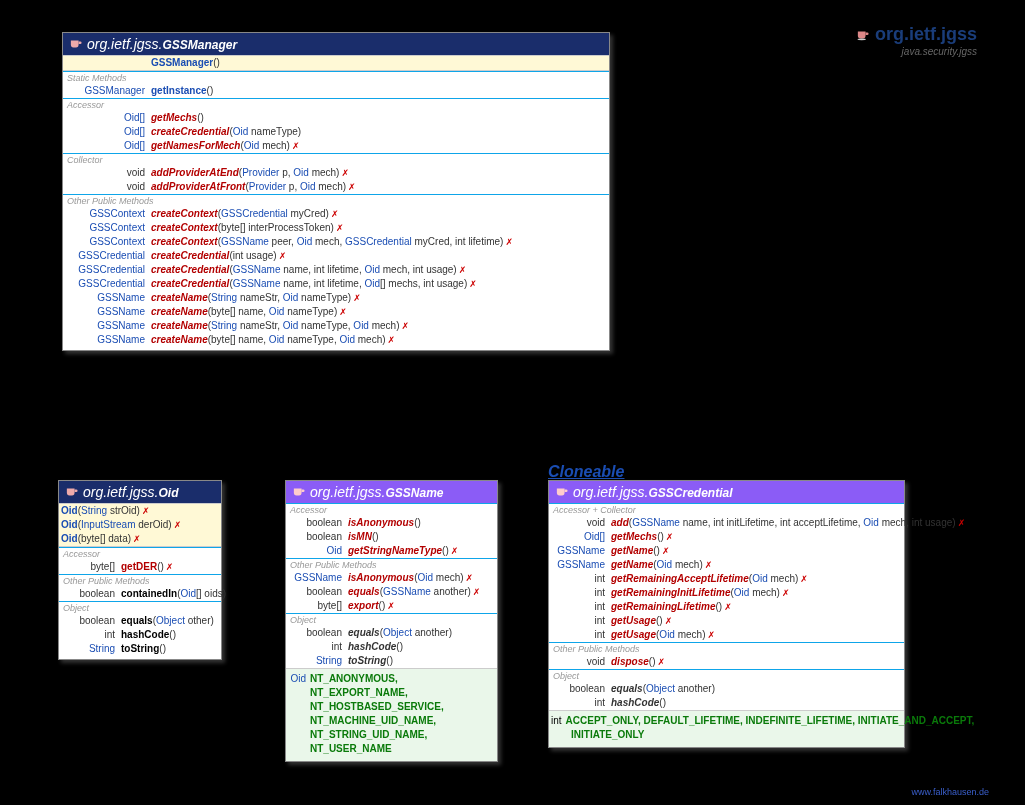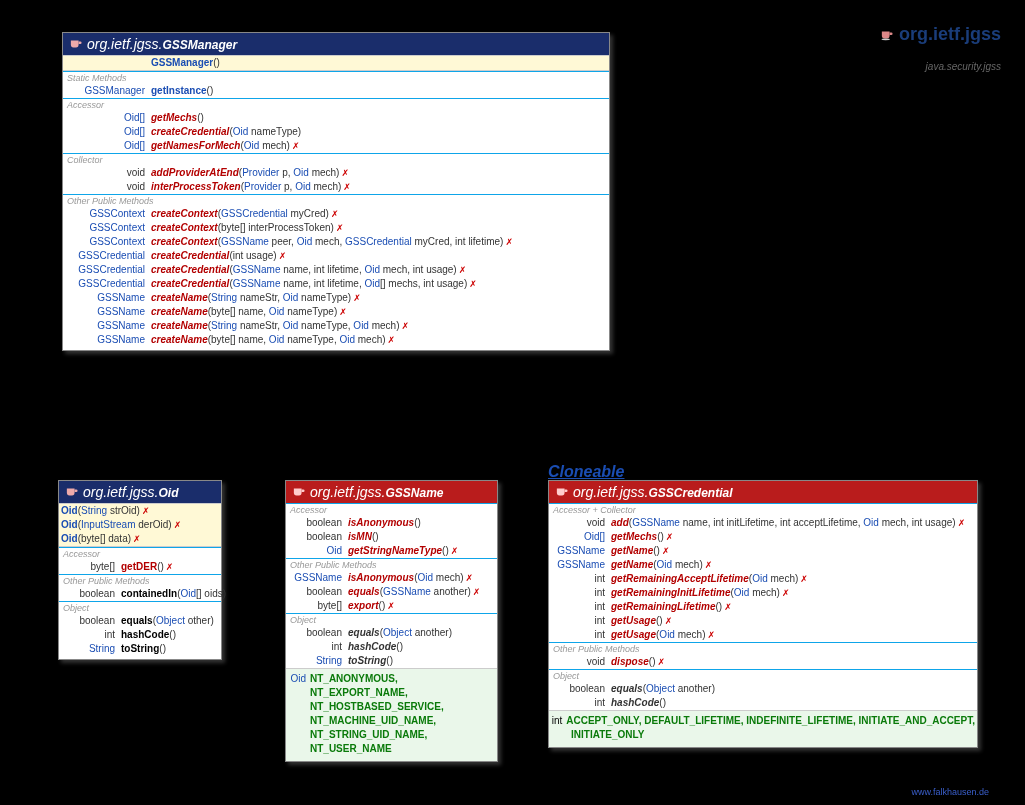--- a/index.html
+++ b/index.html
@@ -8,52 +8,52 @@
     font-family: Verdana, Geneva, sans-serif;
     font-size: 10px;
     width: 1025px;
     height: 805px;
     position: relative;
     overflow: hidden;
   }
   .title-block {
     position: absolute;
     top: 24px;
-    right: 24px;
+    right: 48px;
     color: #1a3d7a;
     text-align: right;
   }
   .title-main {
     font-size: 18px;
     font-weight: bold;
     color: #1a3d7a;
   }
   .title-sub {
     font-size: 10px;
     color: #666;
     font-style: italic;
-    margin-top: 16px;
+    margin-top: 1px;
   }
   .class-box {
     position: absolute;
     border: 1px solid #888;
     background: #fff;
     box-shadow: 3px 3px 4px rgba(255,255,255,0.2);
   }
   .class-header {
     padding: 3px 6px;
     font-weight: bold;
     font-style: italic;
     color: #fff;
     display: flex;
     align-items: center;
     gap: 4px;
   }
   .class-header.dark { background: #1a2d6b; }
-  .class-header.light { background: #b91c1c; }
+  .class-header.light { background: #8b5cf6; }
   .class-header .pkg { font-size: 14px; font-weight: normal; }
   .class-header .name { font-size: 12px; }
   .constructor-section {
     background: #fff9d6;
     border-top: 1px solid #ccc;
     border-bottom: 1px solid #ccc;
   }
   .constants-section {
     background: #eaf7ea;
     border-top: 1px solid #ccc;
@@ -163,21 +163,21 @@
     </div>
   <div class="section-label">Collector</div>
   <div class="row">
       <span class="rtype">void</span>
       <span class="mname abstract red">addProviderAtEnd</span>
       <span class="params"> (<span class="type-link">Provider</span> p, <span class="type-link">Oid</span> mech)</span>
       <span class="throws">✗</span>
     </div>
   <div class="row">
       <span class="rtype">void</span>
-      <span class="mname abstract red">interProcessToken</span>
+      <span class="mname abstract red">addProviderAtFront</span>
       <span class="params"> (<span class="type-link">Provider</span> p, <span class="type-link">Oid</span> mech)</span>
       <span class="throws">✗</span>
     </div>
   <div class="section-label">Other Public Methods</div>
   <div class="row">
       <span class="rtype type-link">GSSContext</span>
       <span class="mname abstract red">createContext</span>
       <span class="params"> (<span class="type-link">GSSCredential</span> myCred)</span>
       <span class="throws">✗</span>
     </div>
@@ -376,21 +376,21 @@
       </div>
     <div class="row">
         <span style="width:22px;"></span>
         <span class="green">NT_USER_NAME</span>
       </div>
   </div>
 </div>
 
 <div class="interface-label" style="left:548px;top:463px;">Cloneable</div>
 
-<div class="class-box" style="left:548px;top:480px;width:430px;">
+<div class="class-box" style="left:548px;top:480px;width:357px;">
   <div class="class-header light">
     <svg class="cup-icon" viewBox="0 0 16 14">
         <path fill="#fcc" d="M2 3h9v5a3 3 0 01-3 3H5a3 3 0 01-3-3z"></path>
         <path fill="#fcc" d="M11 4h2a1.5 1.5 0 010 3h-2z"></path>
       </svg>
     <span><span class="pkg">org.ietf.jgss.</span><span class="name">GSSCredential</span></span>
   </div>
   <div class="section-label">Accessor + Collector</div>
   <div class="row">
       <span class="rtype narrow">void</span>

